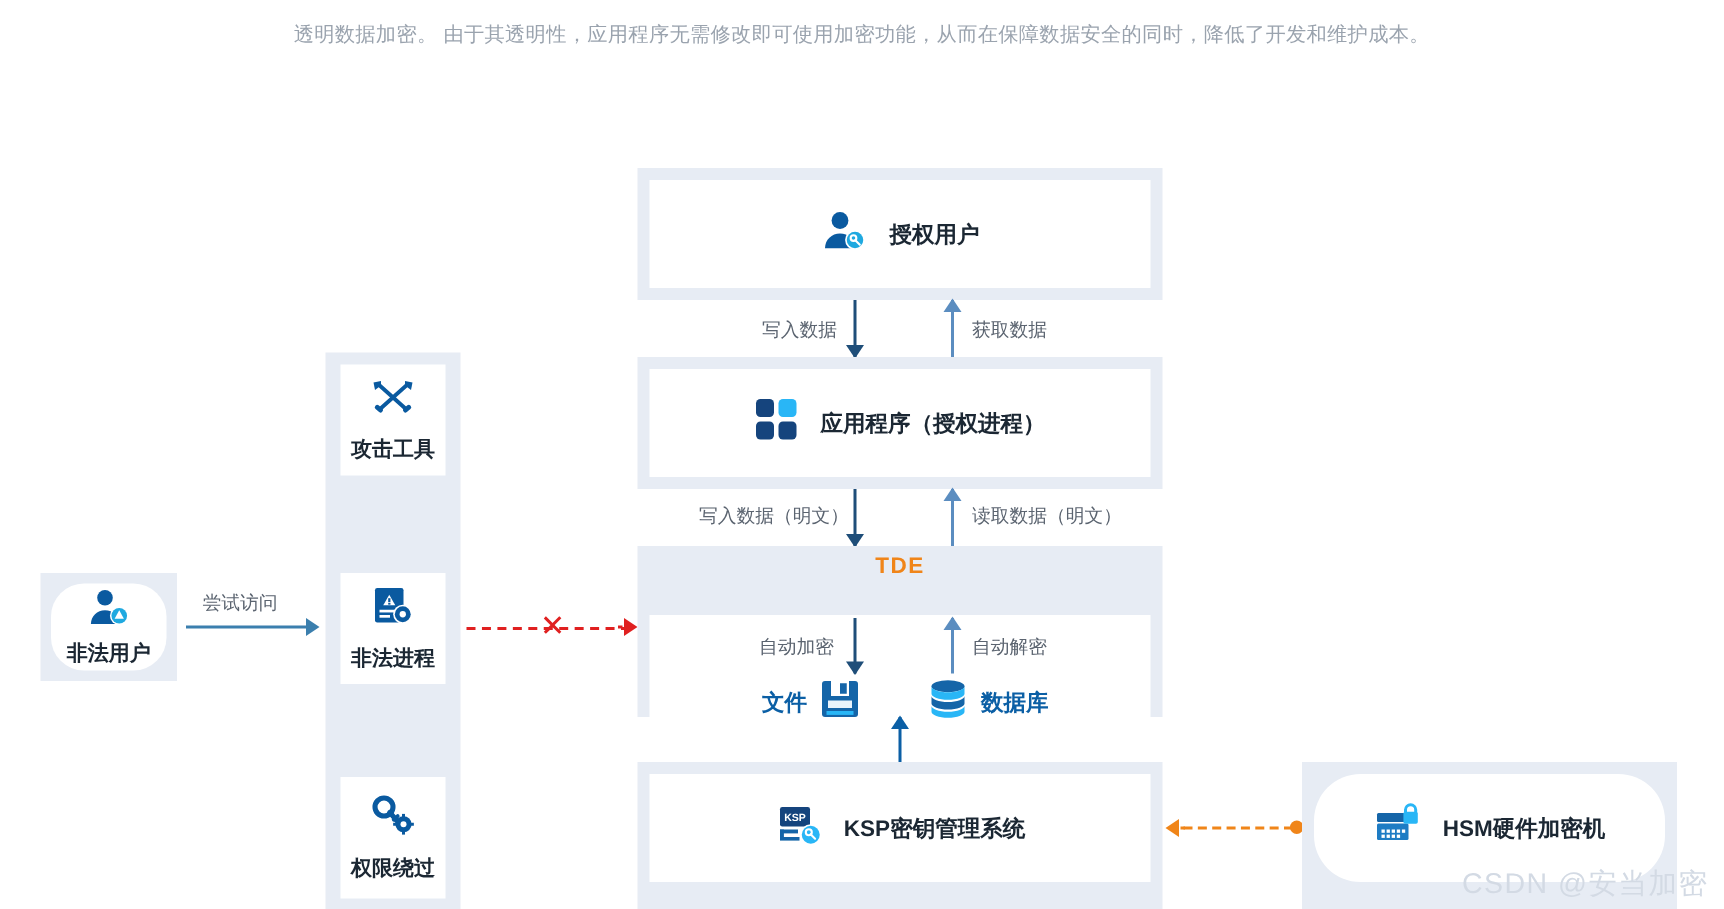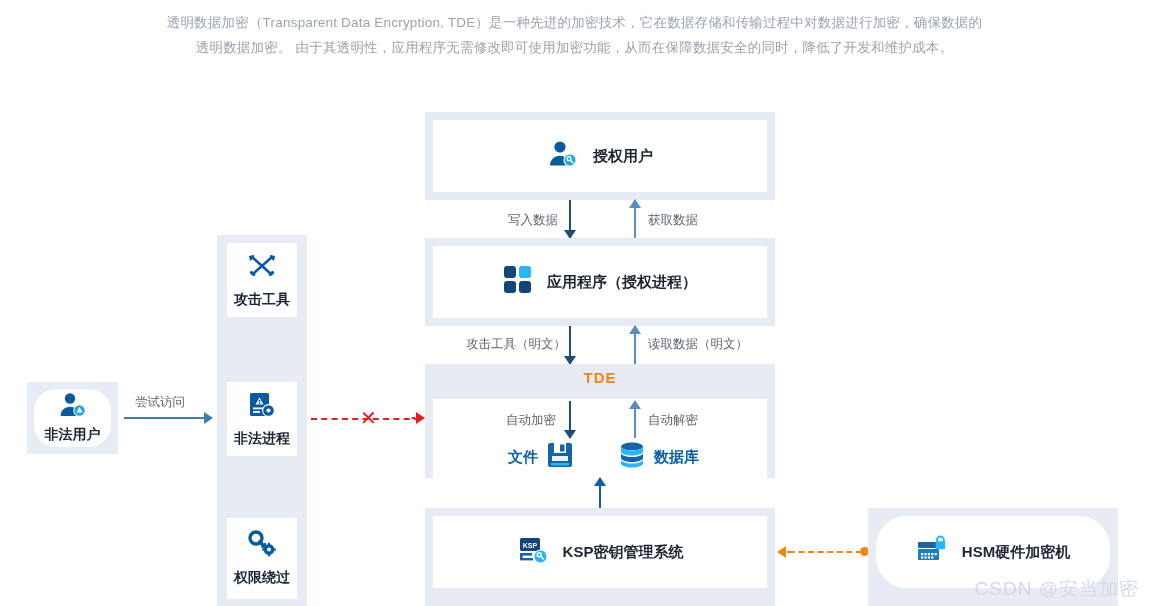--- a/index.html
+++ b/index.html
@@ -82,21 +82,20 @@
     font-size:19px;letter-spacing:1px;white-space:nowrap;
   }
   .ico{display:block;flex:none;}
 </style>
 </head>
 <body>
 
 <div class="stage">
 
   <div class="header">
-    <span class="ln">透明数据加密（Transparent Data Encryption, TDE）是一种先进的加密技术，它在数据存储和传输过程中对数据进行加密，确保数据的</span>
     <span class="ln">透明数据加密。 由于其透明性，应用程序无需修改即可使用加密功能，从而在保障数据安全的同时，降低了开发和维护成本。</span>
   </div>
 
   <div class="band" style="left:27px;top:382px;width:91px;height:72px;"></div>
   <div class="panel" style="left:34px;top:389px;width:77px;height:58px;flex-direction:column;gap:4px;border-radius:22px;">
     <span class="ico">
       <svg width="30" height="26" viewBox="0 0 30 26">
         <circle cx="12" cy="6.5" r="5.2" fill="#0a5aa0"></circle>
         <path d="M2.6 24c0-5.3 4.2-9.2 9.4-9.2s9.4 3.9 9.4 9.2z" fill="#0a5aa0"></path>
         <circle cx="21.5" cy="18.5" r="6.2" fill="#fff"></circle>
@@ -209,35 +208,35 @@
       <svg width="30" height="30" viewBox="0 0 30 30">
         <rect x="1" y="1" width="12" height="12" rx="3" fill="#15447d"></rect>
         <rect x="16" y="1" width="12" height="12" rx="3" fill="#29b6f6"></rect>
         <rect x="1" y="16" width="12" height="12" rx="3" fill="#15447d"></rect>
         <rect x="16" y="16" width="12" height="12" rx="3" fill="#15447d"></rect>
       </svg>
     </span>
     <span class="lbl">应用程序（授权进程）</span>
   </div>
 
-  <div class="alabel" style="left:466px;top:336px;">攻击工具（明文）</div>
+  <div class="alabel" style="left:466px;top:336px;">写入数据（明文）</div>
   <div class="varrow down" style="left:563px;top:326px;height:38px;color:#1f4e79;">
     <div class="shaft"></div>
       <div class="head"></div>
   </div>
   <div class="varrow up" style="left:628px;top:326px;height:38px;color:#5b8dc0;">
     <div class="shaft"></div>
       <div class="head"></div>
   </div>
   <div class="alabel" style="left:648px;top:336px;">读取数据（明文）</div>
 
   <div class="band" style="left:425px;top:364px;width:350px;height:114px;">
     <div class="tde-title" style="top:5px;left:0;">TDE</div>
   </div>
-  <div class="panel" style="left:433px;top:399px;width:334px;height:82px;">
+  <div class="panel" style="left:433px;top:410px;width:334px;height:82px;">
     <div style="position:absolute;left:0;top:0;width:100%;height:100%;">
       <div class="alabel" style="left:73px;top:13px;">自动加密</div>
       <div class="varrow down" style="left:130px;top:2px;height:37px;color:#1f4e79;">
         <div class="shaft"></div>
           <div class="head"></div>
       </div>
       <div class="varrow up" style="left:195px;top:2px;height:37px;color:#5b8dc0;">
         <div class="shaft"></div>
           <div class="head"></div>
       </div>

